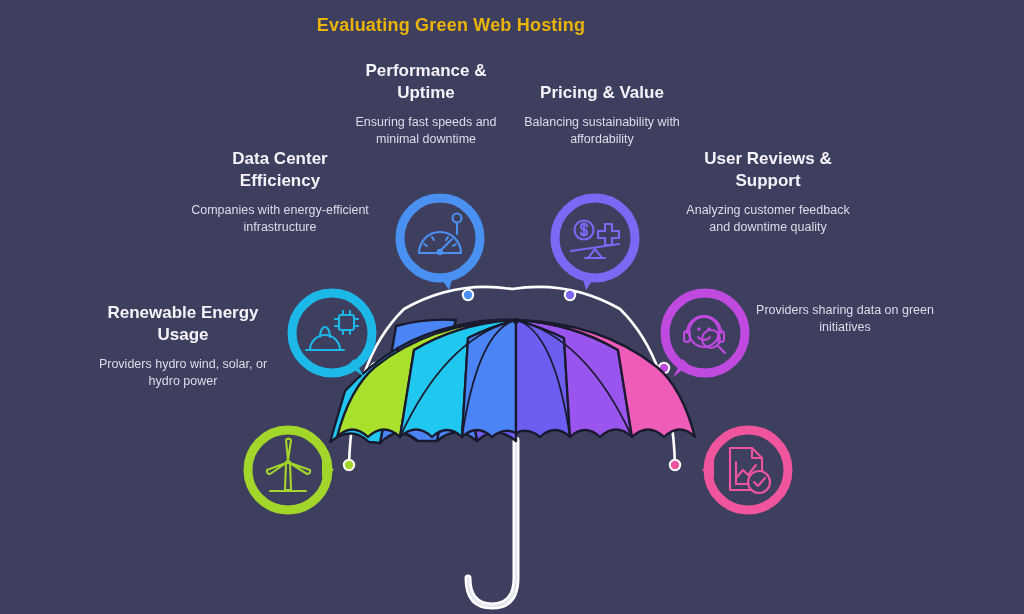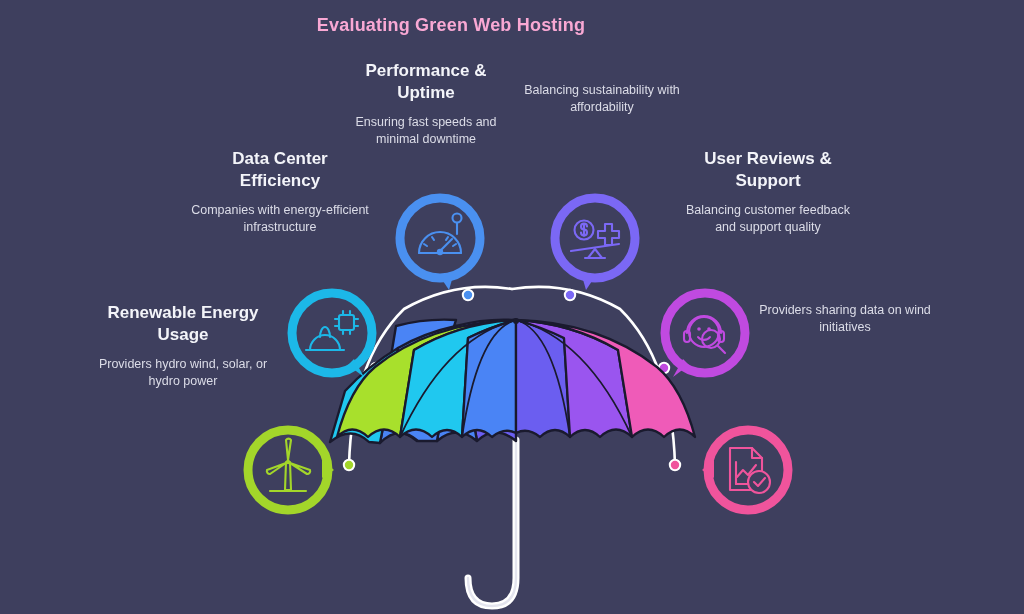--- a/index.html
+++ b/index.html
@@ -10,21 +10,21 @@
     overflow:hidden;
     position:relative;
   }
   #stage{position:absolute;inset:0;width:1024px;height:614px;}
   .layer{position:absolute;inset:0;width:1024px;height:614px;}
 
   
   #title{
     position:absolute;left:0;top:15px;width:902px;
     text-align:center;
-    color:#f9a8d4;
+    color:#eab308;
     font-size:18px;font-weight:bold;
     letter-spacing:.2px;
   }
 
   
   .block{position:absolute;}
   .block .bt{
     color:#f3f4f9;font-weight:bold;font-size:17px;line-height:22px;
     margin:0 0 10px 0;
   }
@@ -100,40 +100,41 @@
   </svg>
 
   <div id="title">Evaluating Green Web Hosting</div>
 
   <div class="block ta-c" id="blk-perf">
     <p class="bt">Performance &amp; Uptime</p>
     <p class="bd">Ensuring fast speeds and minimal downtime</p>
   </div>
 
   <div class="block ta-c" id="blk-price">
+    <p class="bt">Pricing &amp; Value</p>
     <p class="bd">Balancing sustainability with affordability</p>
   </div>
 
   <div class="block ta-c" id="blk-dc">
     <p class="bt">Data Center Efficiency</p>
     <p class="bd">Companies with energy-efficient infrastructure</p>
   </div>
 
   <div class="block ta-c" id="blk-rev">
     <p class="bt">User Reviews &amp; Support</p>
-    <p class="bd">Balancing customer feedback and support quality</p>
+    <p class="bd">Analyzing customer feedback and downtime quality</p>
   </div>
 
   <div class="block ta-c" id="blk-ren">
     <p class="bt">Renewable Energy Usage</p>
     <p class="bd">Providers hydro wind, solar, or hydro power</p>
   </div>
 
   <div class="block ta-c" id="blk-sus">
-    <p class="bd">Providers sharing data on wind initiatives</p>
+    <p class="bd">Providers sharing data on green initiatives</p>
   </div>
 
   <div class="bubble" style="left:394px;top:194px;">
     <svg width="92" height="98" viewBox="0 0 92 98">
       <path d="M46 3 A43 43 0 1 1 45.9 3 Z M46 3" fill="none"></path>
       <g>
         <path d="M59 82 L55 96 L47 84 Z" fill="#4a90f0"></path>
         <circle cx="46" cy="44" r="40" fill="none" stroke="#4a90f0" stroke-width="9"></circle>
       </g>
       <g stroke="#4a90f0" stroke-width="2.1" fill="none" stroke-linecap="round">

